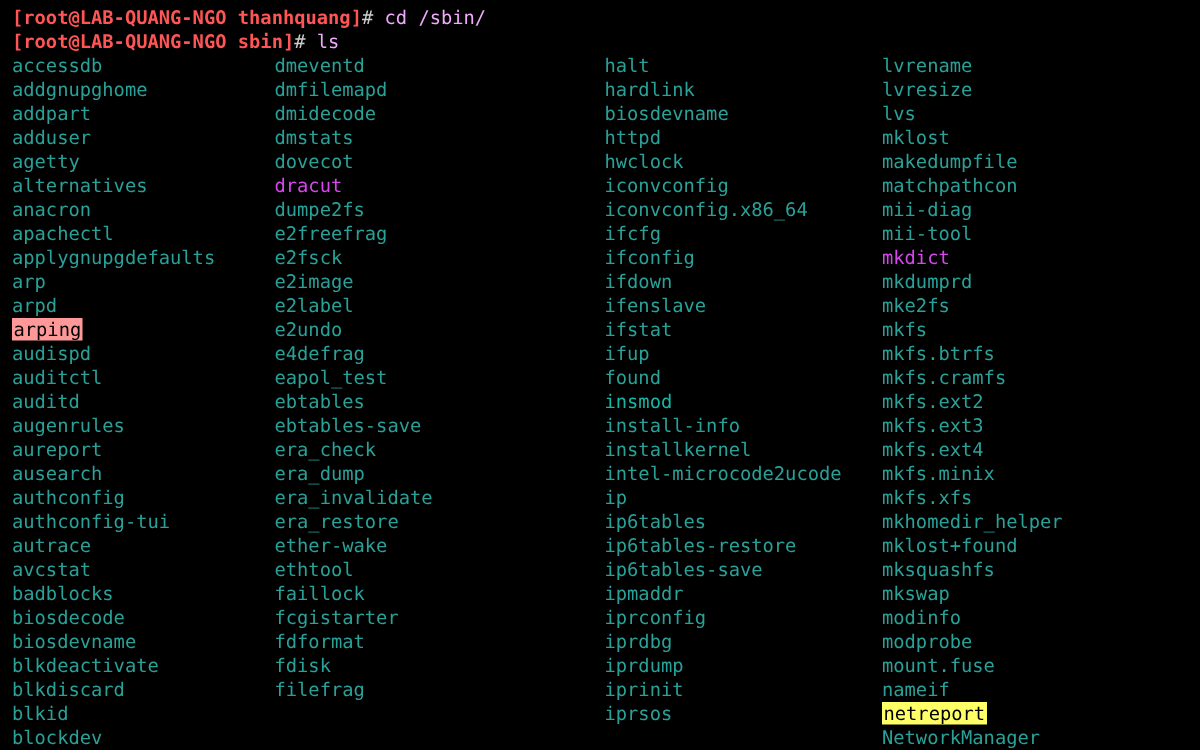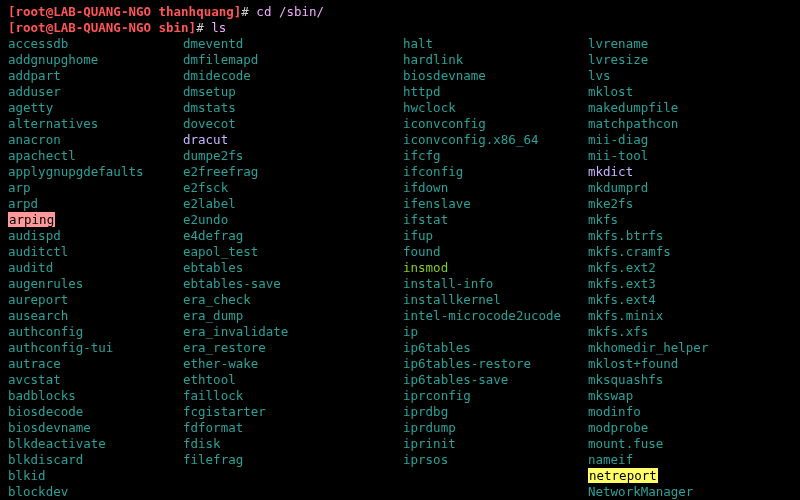--- a/index.html
+++ b/index.html
@@ -17,22 +17,22 @@
   }
   .prompt-user { color: #ff5555; font-weight: bold; }
   .prompt-path { color: #cccccc; }
   .prompt-cmd  { color: #f0abfc; }
   .grid {
     display: grid;
     grid-template-columns: 175px 220px 185px 1fr;
     column-gap: 0;
   }
   .c-cyan   { color: #2aa198; }   
-  .c-white  { color: #c4b5fd; }   
-  .c-green  { color: #84cc16; }
+  .c-white  { color: #d946ef; }   
+  .c-green  { color: #14b8a6; }
   .c-hi-red { color: #000; background: #ff9999; padding: 0 1px; }
   .c-hi-yel { color: #000; background: #ffff66; padding: 0 1px; }
   span[data-bind] { white-space: pre; }
 </style>
 </head>
 <body>
 
 <div>
 
   <div>
@@ -72,27 +72,27 @@
         <div><span class="c-cyan">biosdevname</span></div>
         <div><span class="c-cyan">blkdeactivate</span></div>
         <div><span class="c-cyan">blkdiscard</span></div>
         <div><span class="c-cyan">blkid</span></div>
         <div><span class="c-cyan">blockdev</span></div>
       </div>
     <div id="col1">
         <div><span class="c-cyan">dmeventd</span></div>
         <div><span class="c-cyan">dmfilemapd</span></div>
         <div><span class="c-cyan">dmidecode</span></div>
-        <div><span class="c-cyan">dmsetup</span></div>
         <div><span class="c-cyan">dmstats</span></div>
         <div><span class="c-cyan">dovecot</span></div>
         <div><span class="c-white">dracut</span></div>
         <div><span class="c-cyan">dumpe2fs</span></div>
         <div><span class="c-cyan">e2freefrag</span></div>
         <div><span class="c-cyan">e2fsck</span></div>
+        <div><span class="c-cyan">e2image</span></div>
         <div><span class="c-cyan">e2label</span></div>
         <div><span class="c-cyan">e2undo</span></div>
         <div><span class="c-cyan">e4defrag</span></div>
         <div><span class="c-cyan">eapol_test</span></div>
         <div><span class="c-cyan">ebtables</span></div>
         <div><span class="c-cyan">ebtables-save</span></div>
         <div><span class="c-cyan">era_check</span></div>
         <div><span class="c-cyan">era_dump</span></div>
         <div><span class="c-cyan">era_invalidate</span></div>
         <div><span class="c-cyan">era_restore</span></div>
@@ -120,20 +120,21 @@
         <div><span class="c-cyan">ifup</span></div>
         <div><span class="c-cyan">found</span></div>
         <div><span class="c-green">insmod</span></div>
         <div><span class="c-cyan">install-info</span></div>
         <div><span class="c-cyan">installkernel</span></div>
         <div><span class="c-cyan">intel-microcode2ucode</span></div>
         <div><span class="c-cyan">ip</span></div>
         <div><span class="c-cyan">ip6tables</span></div>
         <div><span class="c-cyan">ip6tables-restore</span></div>
         <div><span class="c-cyan">ip6tables-save</span></div>
+        <div><span class="c-cyan">ipmaddr</span></div>
         <div><span class="c-cyan">iprconfig</span></div>
         <div><span class="c-cyan">iprdbg</span></div>
         <div><span class="c-cyan">iprdump</span></div>
         <div><span class="c-cyan">iprinit</span></div>
         <div><span class="c-cyan">iprsos</span></div>
       </div>
     <div id="col3">
         <div><span class="c-cyan">lvrename</span></div>
         <div><span class="c-cyan">lvresize</span></div>
         <div><span class="c-cyan">lvs</span></div>

